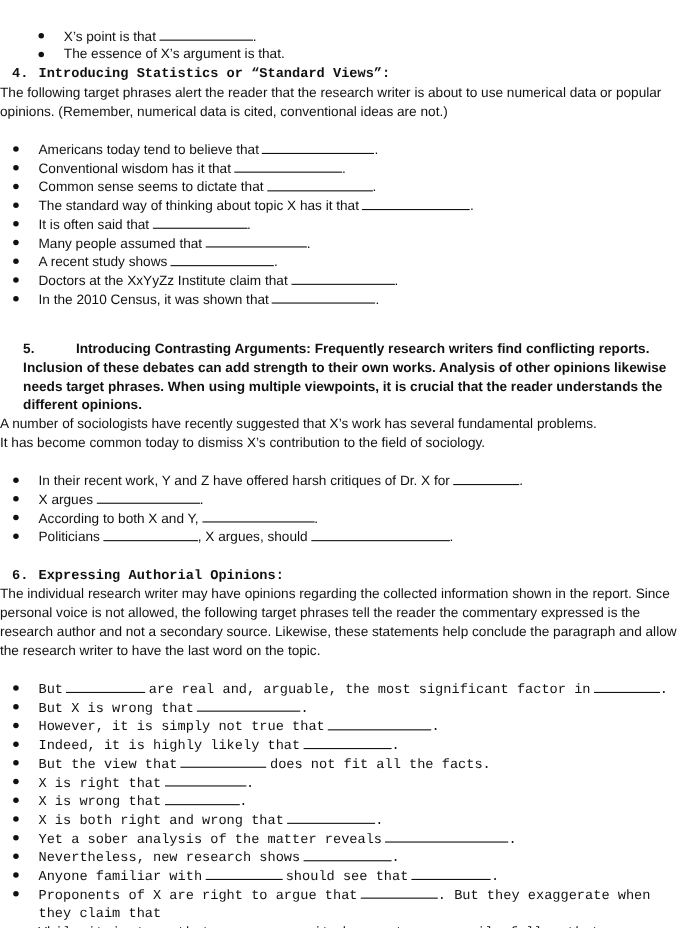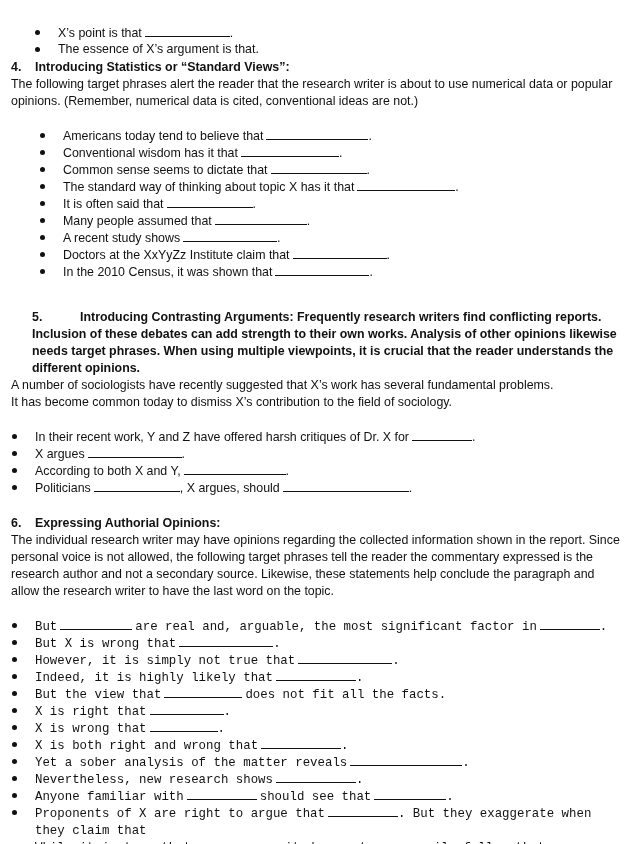--- a/index.html
+++ b/index.html
@@ -11,42 +11,42 @@
   }
   .page { position: absolute; left: 0; top: 0; width: 636px; }
   ul.bl { list-style: none; margin: 0; padding: 0; }
   ul.bl li { position: relative; padding-left: 35px; height: 17px; white-space: nowrap; }
   ul.bl li::before {
     content: ""; position: absolute; left: 12px; top: 6px;
     width: 5px; height: 5px; border-radius: 50%; background: #111;
   }
   ul.bl li.two { height: 34px; white-space: normal; padding-right: 20px; }
   .blank { display: inline-block; border-bottom: 1.4px solid #111; height: 12px; vertical-align: baseline; margin-left: 3px; }
-  .h { font-weight: bold; padding-left: 11px; }
+  .h { font-weight: bold; padding-left: 11px; font-family: Liberation Mono, monospace; }
   .h .num { display: inline-block; width: 24px; }
-  .para { padding-left: 11px; padding-right: 10px; }
+  .para { padding-right: 10px; }
   .bold { font-weight: bold; margin-left: 21px; }
   .sec { position: absolute; left: 0; width: 636px; }
 </style>
 </head>
 <body>
 
 <div class="page">
 
   <div class="sec" style="top:24px;padding-left:23px;">
     <ul class="bl">
       <li><span>X’s point is that</span><span class="blank" style="width:85px"></span><span>.</span></li>
       <li><span>The essence of X’s argument is that.</span></li>
     </ul>
   </div>
 
   <div class="sec" style="top:59px;">
     <div class="h"><span class="num">4.</span><span>Introducing Statistics or “Standard Views”:</span></div>
     <div class="para">The following target phrases alert the reader that the research writer is about to use numerical data or popular opinions. (Remember, numerical data is cited, conventional ideas are not.)</div>
-    <ul class="bl" style="margin-top:17px;margin-left:28px;">
+    <ul class="bl" style="margin-top:17px;">
       <li><span>Americans today tend to believe that</span><span class="blank" style="width:102px"></span><span>.</span></li>
       <li><span>Conventional wisdom has it that</span><span class="blank" style="width:98px"></span><span>.</span></li>
       <li><span>Common sense seems to dictate that</span><span class="blank" style="width:96px"></span><span>.</span></li>
       <li><span>The standard way of thinking about topic X has it that</span><span class="blank" style="width:98px"></span><span>.</span></li>
       <li><span>It is often said that</span><span class="blank" style="width:86px"></span><span>.</span></li>
       <li><span>Many people assumed that</span><span class="blank" style="width:92px"></span><span>.</span></li>
       <li><span>A recent study shows</span><span class="blank" style="width:94px"></span><span>.</span></li>
       <li><span>Doctors at the XxYyZz Institute claim that</span><span class="blank" style="width:94px"></span><span>.</span></li>
       <li><span>In the 2010 Census, it was shown that</span><span class="blank" style="width:94px"></span><span>.</span></li>
     </ul>

